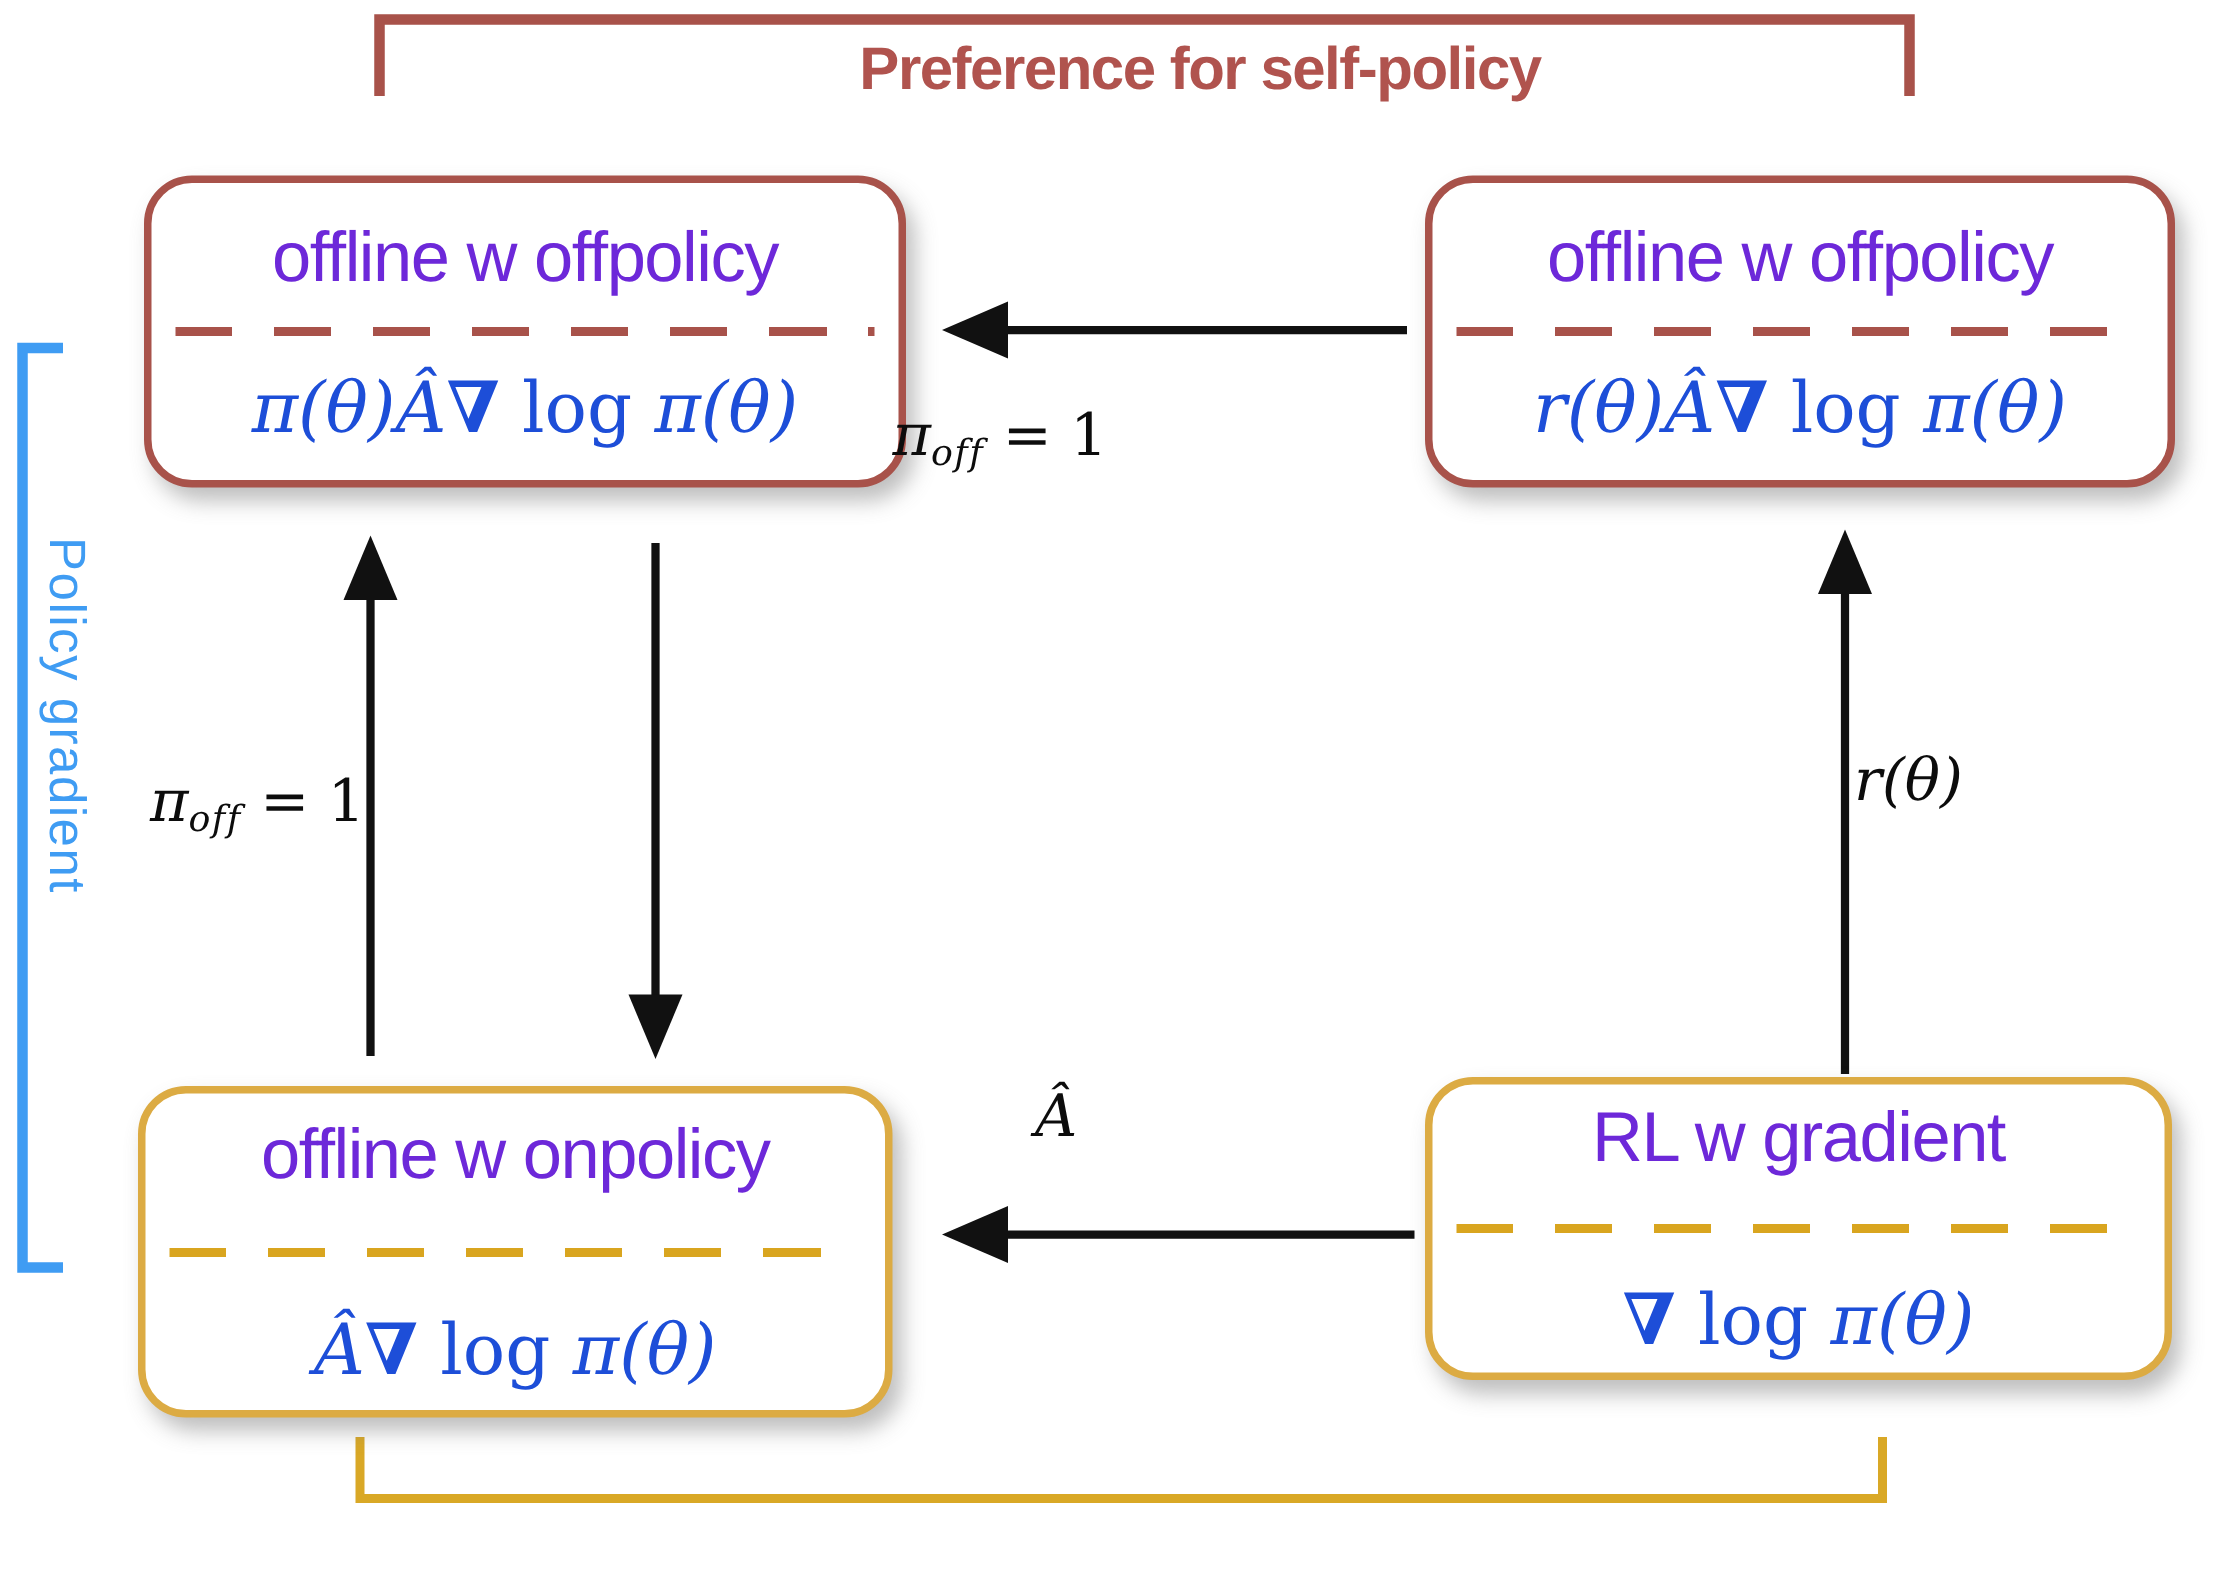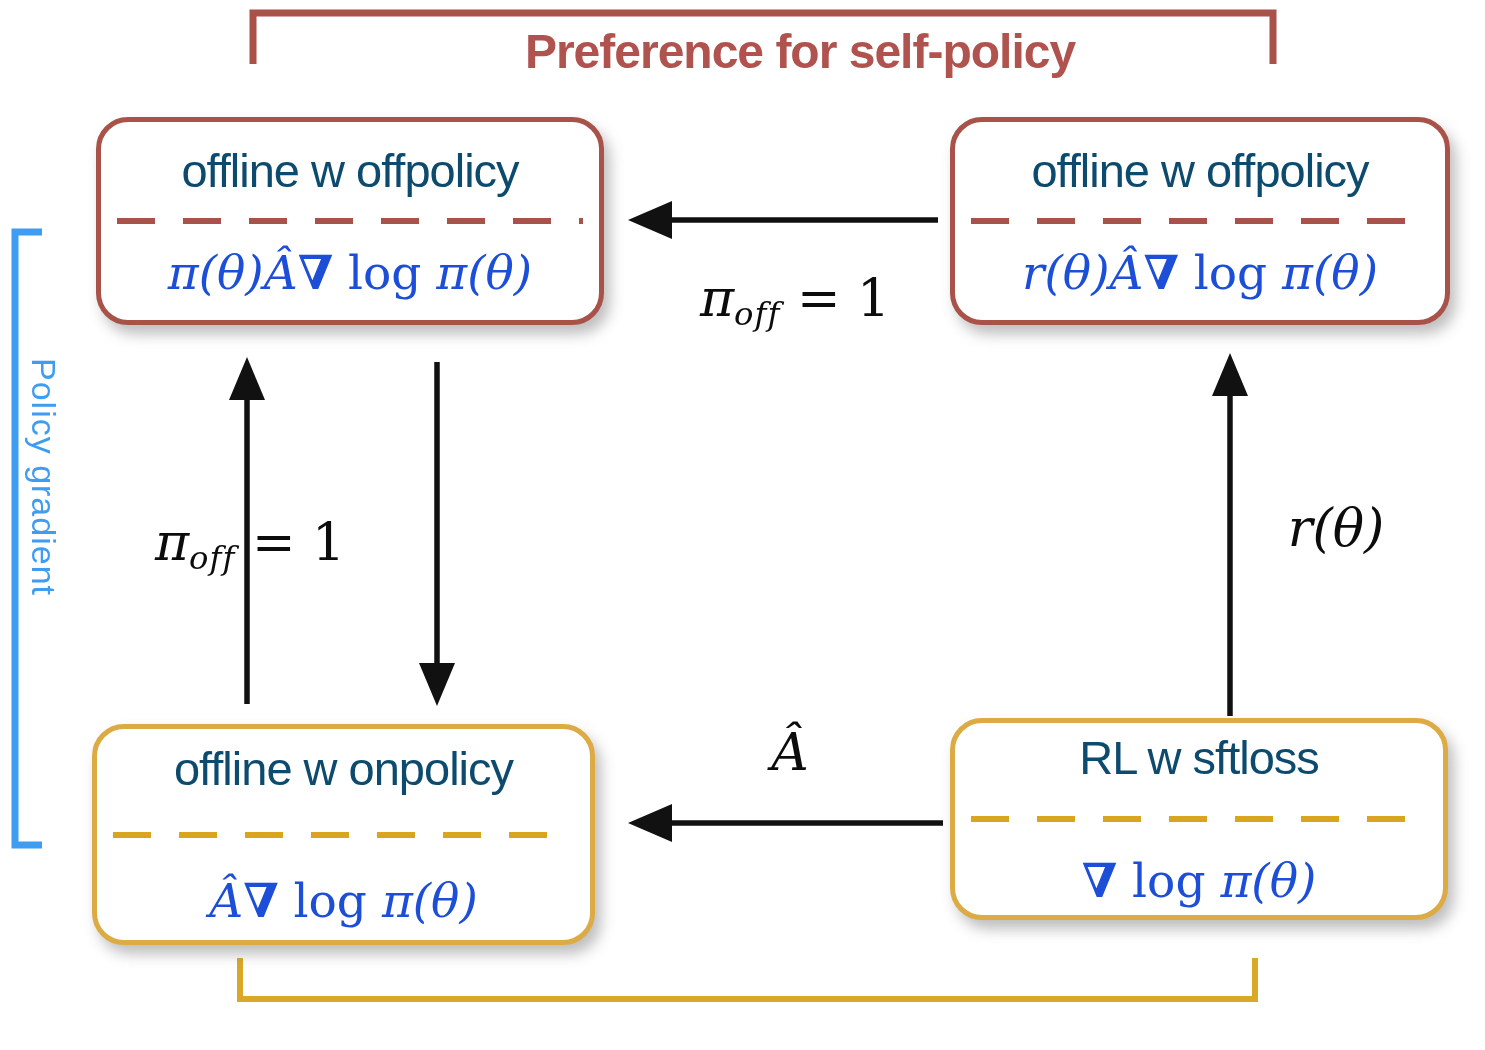--- a/index.html
+++ b/index.html
@@ -13,21 +13,21 @@
   .node{
     position:absolute;background:#fff;border-radius:32px;
     display:flex;flex-direction:column;align-items:stretch;
     box-shadow:6px 9px 14px rgba(110,110,110,.45);
     box-sizing:border-box;
   }
   .node.red{border:5px solid var(--red);}
   .node.gold{border:5px solid var(--gold-border);gap:24px;}
   .node .title{
     flex:1;display:flex;align-items:center;justify-content:center;
-    font-size:47px;color:#0c4a6e;letter-spacing:-1px;white-space:nowrap;
+    font-size:47px;color:#6d28d9;letter-spacing:-1px;white-space:nowrap;
   }
   .divider{height:6px;margin:0 16px;flex:none;}
   .divider.red{background:repeating-linear-gradient(90deg,var(--red) 0 38px,transparent 38px 66px);}
   .divider.gold{background:repeating-linear-gradient(90deg,var(--gold) 0 38px,transparent 38px 66px);}
   .node .formula{
     flex:1;display:flex;align-items:center;justify-content:center;
     font-size:47px;color:#1d4ed8;
   }
   #box-tl{left:96px;top:117px;width:508px;height:208px;}
   #box-tr{left:950px;top:117px;width:500px;height:208px;}
@@ -35,26 +35,26 @@
   #box-br{left:950px;top:718px;width:498px;height:202px;}
 
   
   .math{font-family:"DejaVu Serif",serif;white-space:pre;}
   .m-v{font-style:italic;}
   .m-u{font-style:normal;}
   .m-b{font-style:normal;font-weight:700;}
   .m-s{font-style:italic;font-size:.62em;position:relative;top:.28em;letter-spacing:1px;}
 
   
-  .alabel{position:absolute;font-size:52px;color:#0c0c0c;text-align:center;}
+  .alabel{position:absolute;font-size:39px;color:#0c0c0c;}
 
   
   #cap-top{
     position:absolute;left:500px;top:24px;width:600px;text-align:center;
-    font-size:48px;font-weight:bold;color:var(--red-text);letter-spacing:-1px;
+    font-size:40px;font-weight:bold;color:var(--red-text);letter-spacing:-1px;
   }
   #cap-bottom{
     position:absolute;left:490px;top:949px;width:600px;text-align:center;
     font-size:36px;font-weight:bold;color:var(--gold-text);letter-spacing:-1px;
   }
   #cap-left{
     position:absolute;left:24px;top:358px;
     writing-mode:vertical-rl;font-size:34px;color:var(--blue);letter-spacing:1px;
   }
 </style>
@@ -112,21 +112,21 @@
     <div class="formula math"><span class="m-v">r(θ)</span><span class="m-v">Â</span><span class="m-b">∇</span><span class="m-u"> log </span><span class="m-v">π(θ)</span></div>
   </div>
 
   <div class="node gold" id="box-bl">
     <div class="title">offline w onpolicy</div>
     <div class="divider gold"></div>
     <div class="formula math"><span class="m-v">Â</span><span class="m-b">∇</span><span class="m-u"> log </span><span class="m-v">π(θ)</span></div>
   </div>
 
   <div class="node gold" id="box-br">
-    <div class="title">RL w sftloss</div>
+    <div class="title">RL w gradient</div>
     <div class="divider gold"></div>
     <div class="formula math"><span class="m-b">∇</span><span class="m-u"> log </span><span class="m-v">π(θ)</span></div>
   </div>
 
   <div class="alabel math" style="left:595px;top:268px;width:400px;"><span class="m-v">π</span><span class="m-s">off</span><span class="m-u"> = 1</span></div>
   <div class="alabel math" style="left:100px;top:512px;width:300px;"><span class="m-v">π</span><span class="m-s">off</span><span class="m-u"> = 1</span></div>
   <div class="alabel math" style="left:1236px;top:498px;width:200px;"><span class="m-v">r(θ)</span></div>
   <div class="alabel math" style="left:690px;top:722px;width:200px;"><span class="m-v">Â</span></div>
 
 </div>

